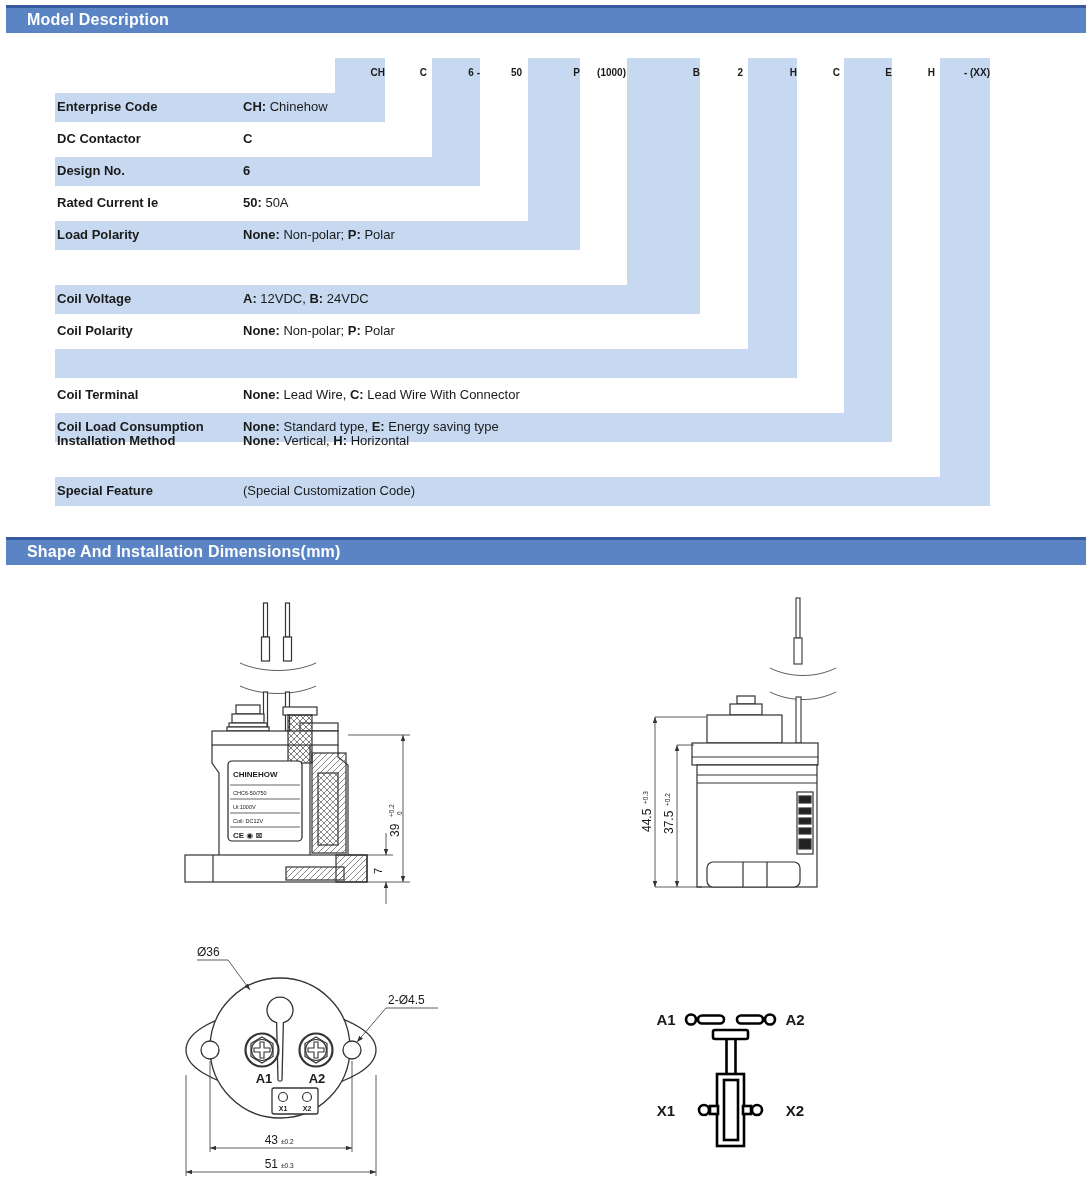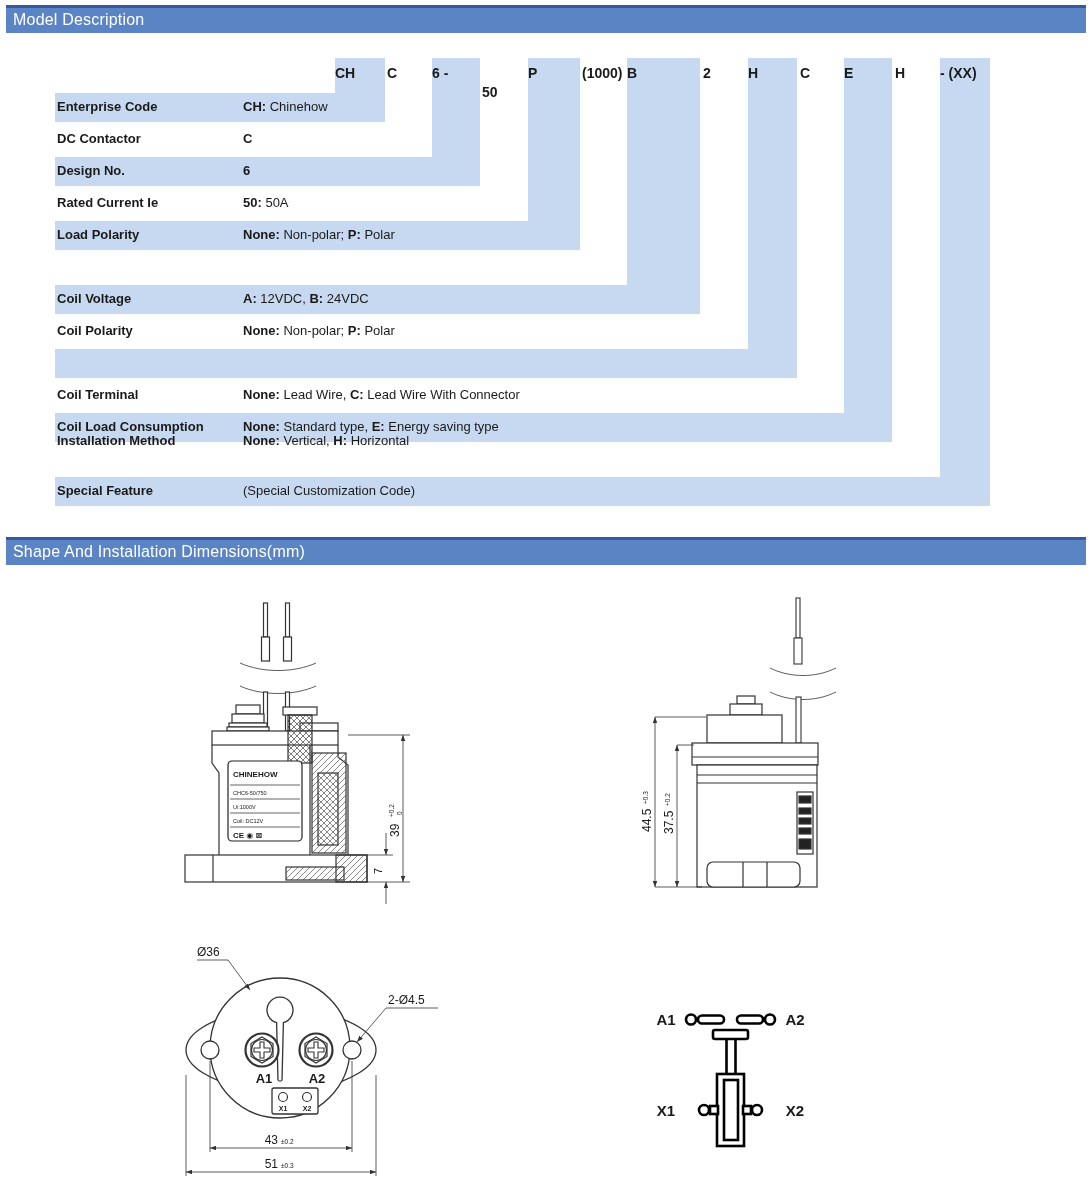--- a/index.html
+++ b/index.html
@@ -1,21 +1,21 @@
 <!DOCTYPE html>
 <html><head>
 <meta charset="utf-8">
 <style>
   html,body{margin:0;padding:0;background:#ffffff;}
   body{font-family:"Liberation Sans","DejaVu Sans",sans-serif;color:#1a1a1a;}
   #page{position:relative;width:1092px;height:1189px;background:#fff;overflow:hidden;}
   .banner{position:absolute;left:6px;width:1080px;height:25px;background:#5b84c4;border-top:3px solid #36599f;}
-  .banner span{display:block;color:#ffffff;font-weight:normal;font-size:16px;line-height:24px;padding-left:7px;letter-spacing:0.2px;}
+  .banner span{display:block;color:#ffffff;font-weight:bold;font-size:16px;line-height:24px;padding-left:7px;letter-spacing:0.2px;margin-left:14px;}
   #model-table{position:absolute;left:0;top:0;width:1092px;height:530px;}
-  .code-cell{position:absolute;top:58px;height:32px;font-weight:bold;font-size:14px;text-align:left;line-height:30px;z-index:2;}
+  .code-cell{position:absolute;top:58px;height:32px;font-weight:bold;font-size:10px;text-align:right;line-height:30px;z-index:2;}
   .stripe{position:absolute;z-index:0;}
   .band{position:absolute;z-index:0;}
   .trow{position:absolute;left:0;width:1092px;height:32px;z-index:2;font-size:13px;line-height:32px;}
   .tlabel{position:absolute;left:57px;font-weight:bold;}
   .tvalue{position:absolute;left:243px;}
   .tvalue .b{font-weight:bold;}
   svg{position:absolute;}
   svg text{font-family:"Liberation Sans","DejaVu Sans",sans-serif;fill:#1a1a1a;}
   .dimtxt{font-size:12px;}
   .toltxt{font-size:6.5px;}
@@ -33,21 +33,21 @@
   <div class="banner" style="top:5px;">
     <span>Model Description</span>
   </div>
 
   <div id="model-table">
       <div class="stripe" style="left: 335px; top: 58px; width: 50px; height: 63.5px; background: rgb(199, 217, 240);"></div>
       <div class="code-cell" style="left: 335px; width: 50px;">CH</div>
       <div class="code-cell" style="left: 387px; width: 40px;">C</div>
       <div class="stripe" style="left: 432px; top: 58px; width: 48px; height: 127.5px; background: rgb(199, 217, 240);"></div>
       <div class="code-cell" style="left: 432px; width: 48px;">6 -</div>
-      <div class="code-cell" style="left: 482px; width: 40px; margin-top: 19px;">50</div>
+      <div class="code-cell" style="left: 482px; width: 40px;">50</div>
       <div class="stripe" style="left: 528px; top: 58px; width: 52px; height: 191.5px; background: rgb(199, 217, 240);"></div>
       <div class="code-cell" style="left: 528px; width: 52px;">P</div>
       <div class="code-cell" style="left: 582px; width: 44px;">(1000)</div>
       <div class="stripe" style="left: 627px; top: 58px; width: 73px; height: 255.5px; background: rgb(199, 217, 240);"></div>
       <div class="code-cell" style="left: 627px; width: 73px;">B</div>
       <div class="code-cell" style="left: 703px; width: 40px;">2</div>
       <div class="stripe" style="left: 748px; top: 58px; width: 49px; height: 319.5px; background: rgb(199, 217, 240);"></div>
       <div class="code-cell" style="left: 748px; width: 49px;">H</div>
       <div class="code-cell" style="left: 800px; width: 40px;">C</div>
       <div class="stripe" style="left: 844px; top: 58px; width: 48px; height: 383.5px; background: rgb(199, 217, 240);"></div>

